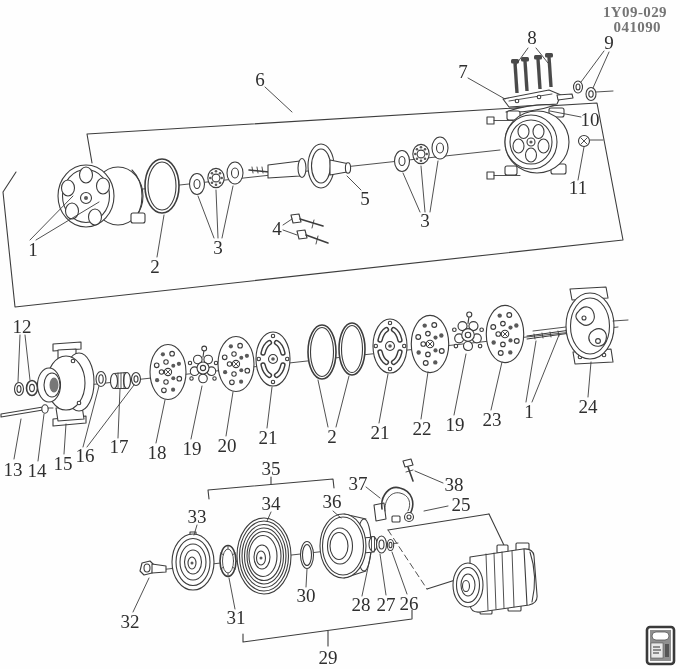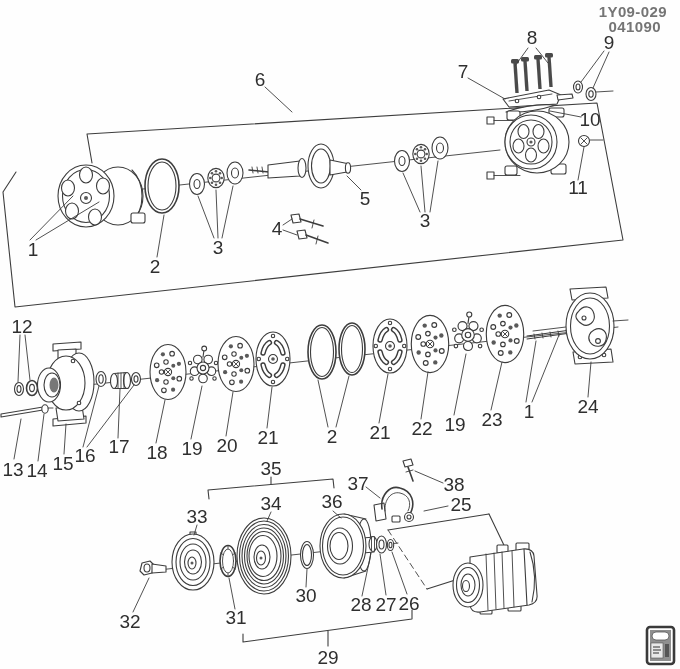--- a/index.html
+++ b/index.html
@@ -1,17 +1,17 @@
 <!DOCTYPE html>
 <html><head>
 <meta charset="utf-8">
 <style>
   html,body{margin:0;padding:0;background:#ffffff;}
   .stage{position:relative;width:680px;height:669px;background:#fefefe;overflow:hidden;
-         font-family:Liberation Sans, sans-serif;}
+         font-family:Liberation Serif, serif;}
   svg{display:block}
   .ln{stroke:#3d3d3d;stroke-width:1.1;fill:none;stroke-linecap:round;stroke-linejoin:round;}
   .thin{stroke-width:0.9;}
   .thk{stroke-width:1.6;}
   .fw{fill:#ffffff;stroke:#3d3d3d;stroke-width:1.1;stroke-linejoin:round;}
   .fwt{fill:#ffffff;stroke:#3d3d3d;stroke-width:1.6;}
   .fd{fill:#5a5a5a;stroke:none;}
   .callout{font-size:19px;fill:#2f2f2f;}
   .hdr{font-size:15px;font-weight:bold;fill:#757575;letter-spacing:0.4px;}
 </style>

